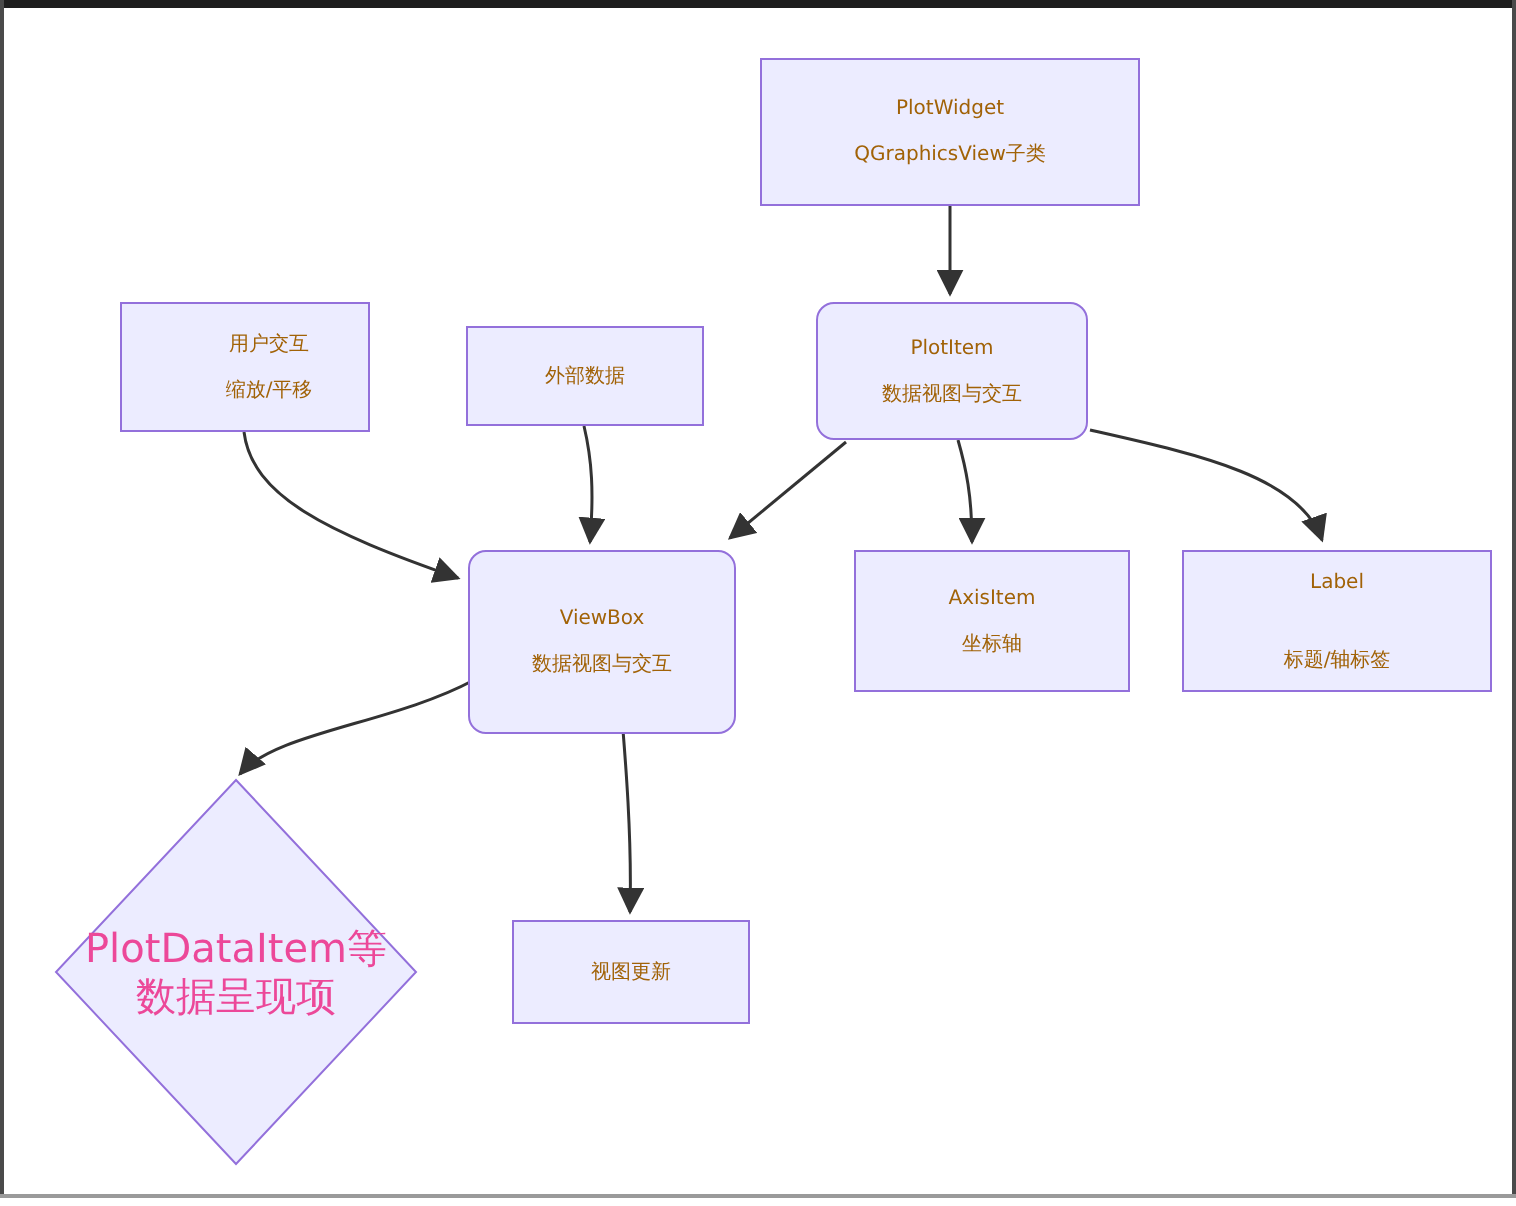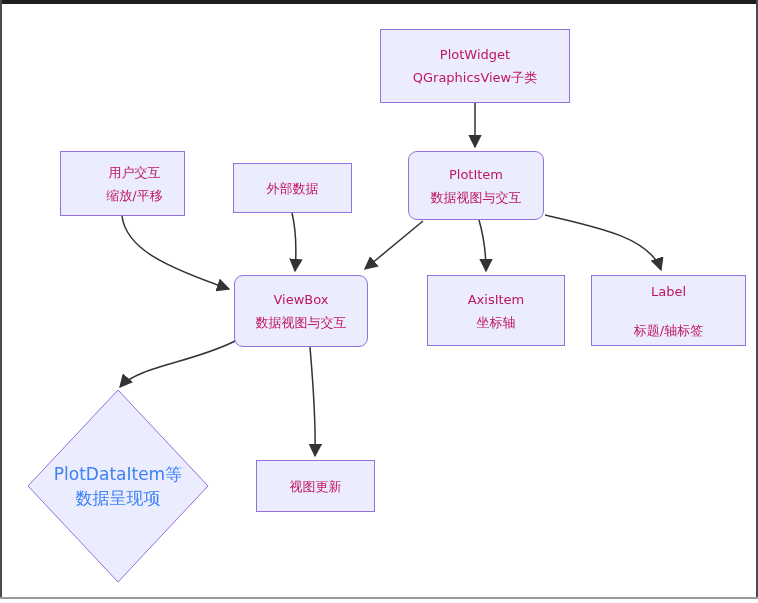--- a/index.html
+++ b/index.html
@@ -16,36 +16,36 @@
   .frame-bottom{position:absolute;left:0;top:597px;width:758px;height:2px;background:#9a9a9a;}
 
   #edge-layer{position:absolute;left:0;top:0;width:758px;height:603px;z-index:1;}
   .edge{stroke:#333333;stroke-width:1.5;fill:none;}
   .diamond-shape{fill:#ECECFF;stroke:#9370DB;stroke-width:1;}
 
   .node{
     position:absolute;z-index:2;box-sizing:border-box;
     background:#ECECFF;border:1px solid #9370DB;
     display:flex;flex-direction:column;align-items:center;justify-content:center;
-    color:#be185d;font-size:13px;line-height:23px;text-align:center;
+    color:#a16207;font-size:10px;line-height:23px;text-align:center;
   }
   .node.rounded{border-radius:9px;}
   .node-label{white-space:nowrap;}
   .diamond-text{
     position:absolute;z-index:2;box-sizing:border-box;
     background:transparent;border:none;
     display:flex;flex-direction:column;align-items:center;justify-content:center;
-    color:#3b82f6;font-size:17px;line-height:24px;text-align:center;
+    color:#ec4899;font-size:20px;line-height:24px;text-align:center;
   }
 
   #n-plotwidget{left:380px;top:29px;width:190px;height:74px;}
   #n-user-interaction{left:60px;top:151px;width:125px;height:65px;padding-left:24px;}
   #n-external-data{left:233px;top:163px;width:119px;height:50px;}
   #n-plotitem{left:408px;top:151px;width:136px;height:69px;}
-  #n-viewbox{left:234px;top:275px;width:134px;height:72px;}
+  #n-viewbox{left:234px;top:275px;width:134px;height:92px;}
   #n-axisitem{left:427px;top:275px;width:138px;height:71px;}
   #n-label{left:591px;top:275px;width:155px;height:71px;gap:16px;}
   #n-view-update{left:256px;top:460px;width:119px;height:52px;justify-content:center;}
   #n-plotdataitem{left:38px;top:461px;width:160px;height:50px;}
 </style>
 </head>
 <body>
 
 <div id="frame">
 

